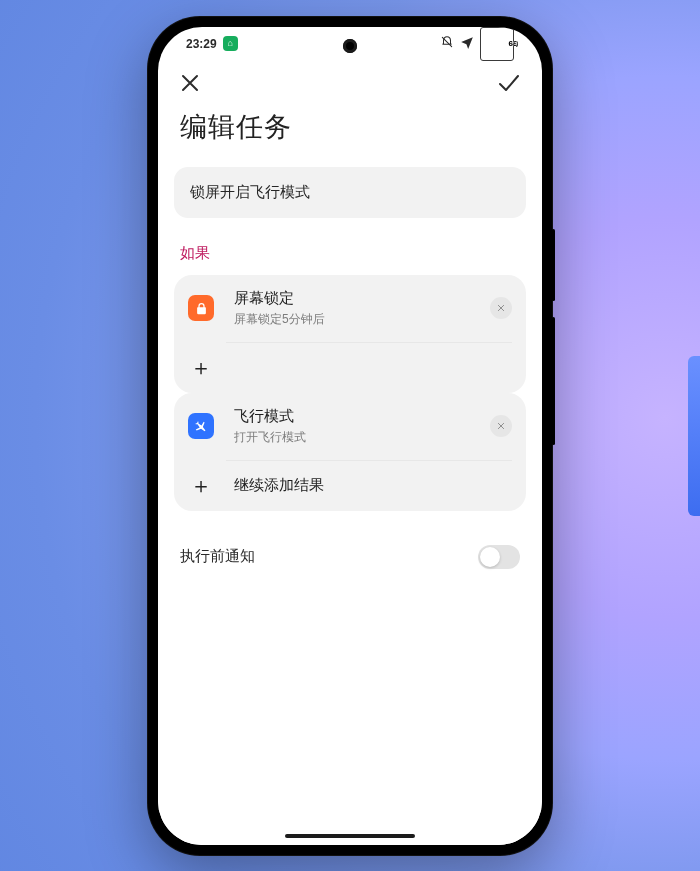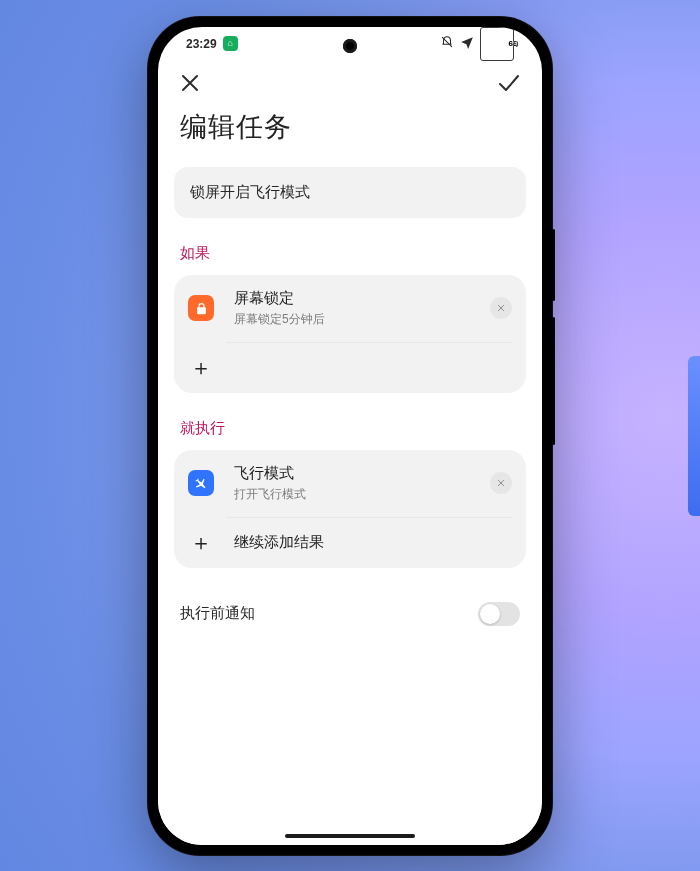--- a/index.html
+++ b/index.html
@@ -177,21 +177,20 @@
                 <path d="M5 5l14 14M19 5L5 19"></path>
               </svg>
           </div>
         </div>
         <div class="sep"></div>
         <div class="row add-row">
           <div class="plus-icon">＋</div>
         </div>
       </div>
 
-      <div class="section-label">就执行</div>
 
       <div class="card">
         <div class="row">
           <div class="icon-box blue">
             <svg viewBox="0 0 24 24" fill="#fff">
                 <path d="M21 12l-7-1-3-7h-2l2 7-6 1-2-2H2l1 3-1 3h1l2-2 6 1-2 7h2l3-7 7-1v-2z" transform="rotate(45 12 12)"></path>
               </svg>
           </div>
           <div class="row-text">
             <div class="row-title">飞行模式</div>

